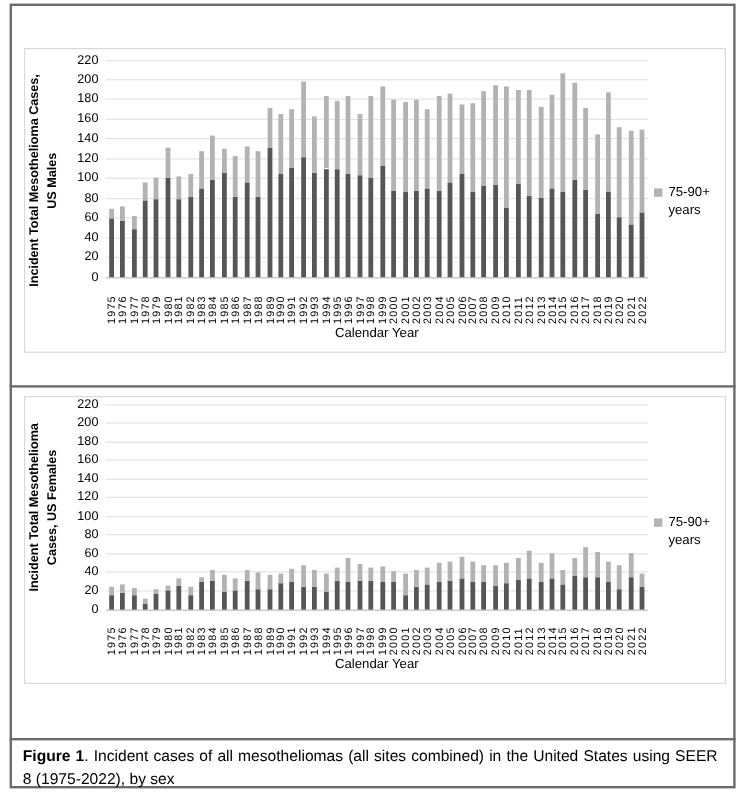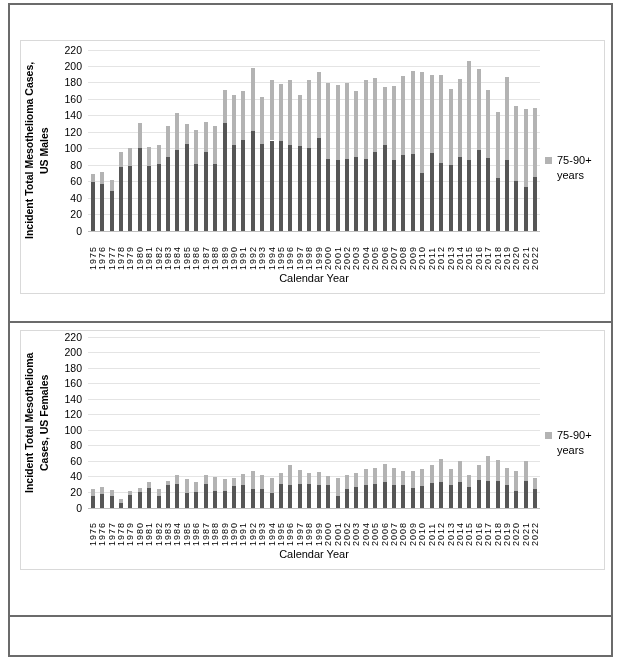--- a/index.html
+++ b/index.html
@@ -390,13 +390,14 @@
 
   <div class="legend" style="left:545px;top:153px">
     <span class="legend-marker" style="background: rgb(179, 179, 179);"></span>
     <span class="legend-text">75-90+ years</span>
   </div>
   <div class="legend" style="left:545px;top:428px">
     <span class="legend-marker" style="background: rgb(179, 179, 179);"></span>
     <span class="legend-text">75-90+ years</span>
   </div>
 
+  <div id="caption"><b>Figure 1</b><span>. Incident cases of all mesotheliomas (all sites combined) in the United States using SEER 8 (1975-2022), by sex</span></div>
 </div>
 
 </body></html>

